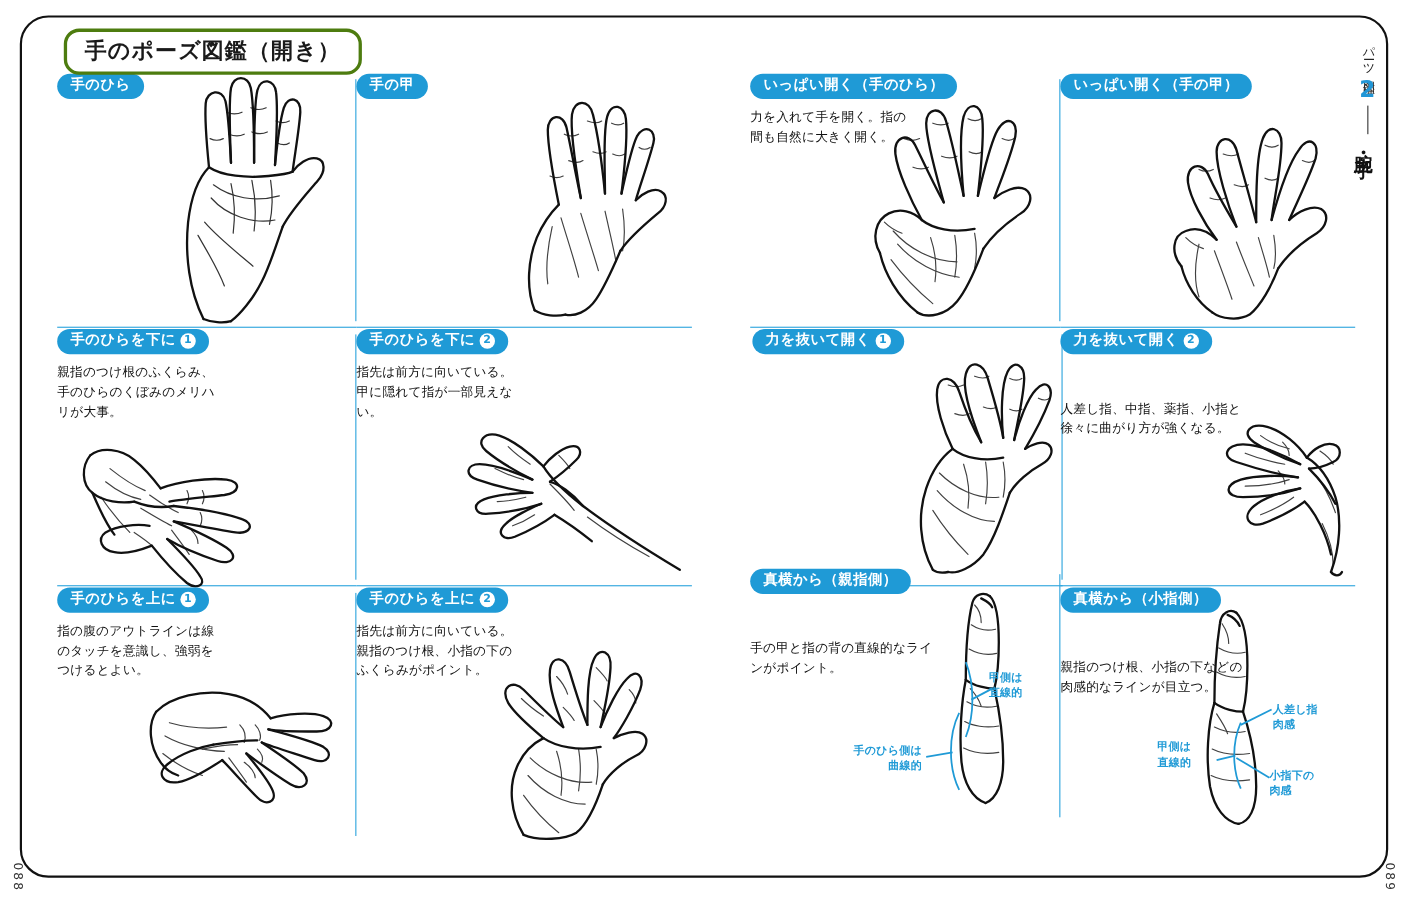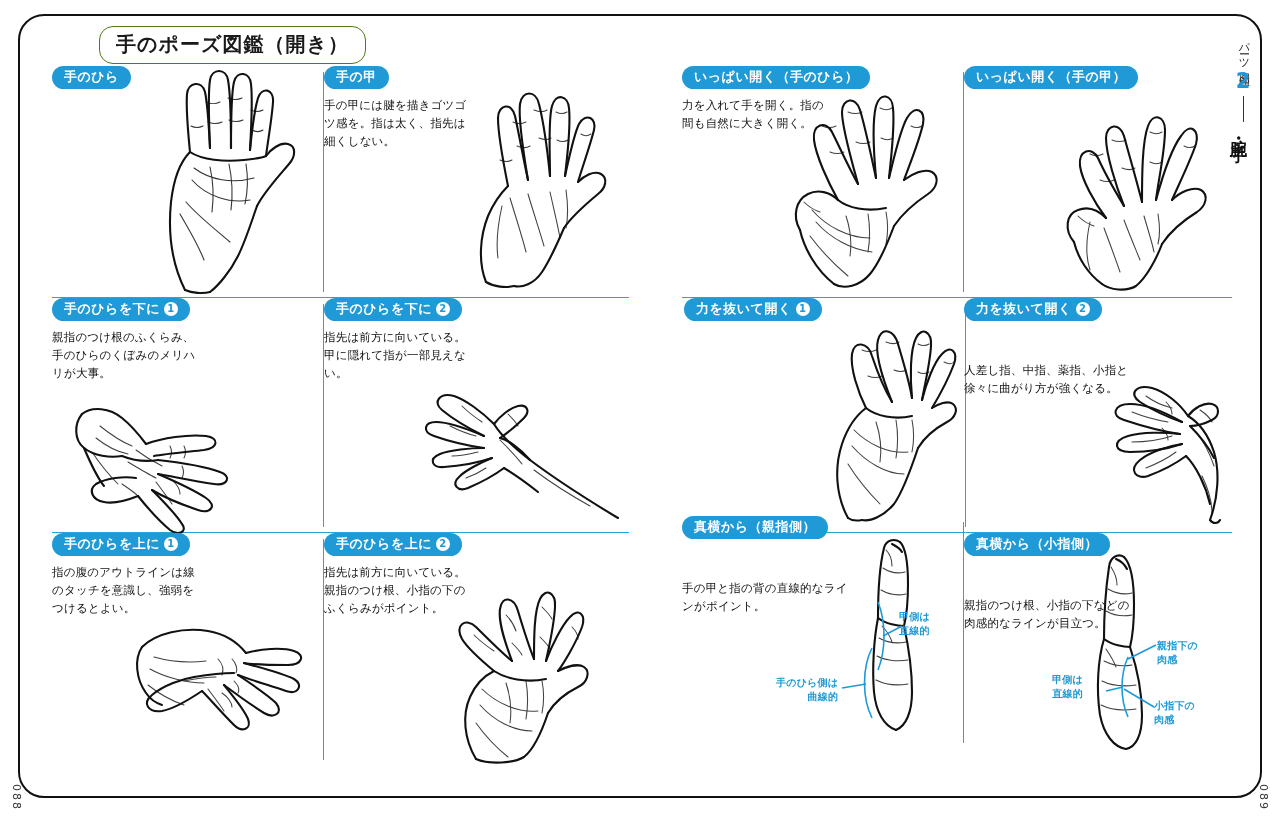--- a/index.html
+++ b/index.html
@@ -36,28 +36,27 @@
     width: 2px; height: 780px;
     background: transparent;
   }
 
   
   .title-box {
     position: absolute;
     left: 58px; top: 26px;
     padding: 7px 16px 9px 16px;
     background: #ffffff;
-    border: 1px solid #4d7c0f;
+    border: 3px solid #4d7c0f;
     border-radius: 14px;
     font-size: 20px;
     font-weight: bold;
     letter-spacing: 1px;
     line-height: 1;
     z-index: 5;
-    margin-left: 41px;
   }
 
   
   .chapter-tab {
     position: absolute;
     right: 22px; top: 34px;
     width: 30px;
     text-align: center;
     z-index: 5;
   }
@@ -234,21 +233,20 @@
             <path d="M94 66 C98 68 102 68 105 66"></path>
             <path d="M33 62 C37 64 41 64 45 62"></path>
           </g>
         </svg>
       </div>
     </div>
 
     <div class="panel" style="left:272px; top:0px; width:305px; height:232px;">
       <div class="divider-h"></div>
       <span class="tag"><span>手の甲</span></span>
-      <div class="desc">手の甲には腱を描きゴツゴツ感を。指は太く、指先は細くしない。</div>
       <div class="art" style="left:140px; top:10px;">
         <svg width="165" height="215" viewBox="0 0 165 215">
           <g fill="none" stroke="#111" stroke-width="2.1" stroke-linecap="round" stroke-linejoin="round">
             <path d="M22 206 C14 186 16 160 24 140 C30 126 38 116 44 110"></path>
             <path d="M44 110 C40 90 34 58 34 42 C34 28 48 26 51 40 C55 58 60 86 64 104"></path>
             <path d="M64 104 C60 80 54 44 56 28 C58 14 72 14 75 28 C80 48 84 80 86 100"></path>
             <path d="M86 100 C86 78 84 44 88 30 C92 16 104 20 105 32 C107 52 103 82 101 100"></path>
             <path d="M101 100 C105 82 110 58 115 48 C122 36 133 42 130 54 C126 70 118 92 114 106"></path>
             <path d="M114 106 C120 100 130 94 137 98 C144 102 142 112 134 118 C122 128 108 140 100 152"></path>
             <path d="M100 152 C94 166 86 184 78 196 C70 208 58 212 50 210"></path>
@@ -608,21 +606,21 @@
             <path d="M20 114 C28 118 38 120 48 118"></path>
             <path d="M18 134 C26 138 38 140 52 138"></path>
             <path d="M17 158 C25 162 38 164 52 162"></path>
             <path d="M27 20 C31 26 33 32 33 38"></path>
             <path d="M22 102 C26 108 30 114 32 120"></path>
           </g>
         </svg>
       </div>
       
       <div class="callout" style="left:193px; top:106px;">
-        <div>親指下の</div>
+        <div>人差し指</div>
         <div>肉感</div>
       </div>
       <div class="leader" style="left:162px; top:104px;">
         <svg width="38" height="30" viewBox="0 0 38 30">
           <path d="M2 22 L30 8" fill="none" stroke="#1f9ad6" stroke-width="1.6"></path>
         </svg>
       </div>
       <div class="callout" style="left:88px; top:140px; text-align:right;">
         <div>甲側は</div>
         <div>直線的</div>

